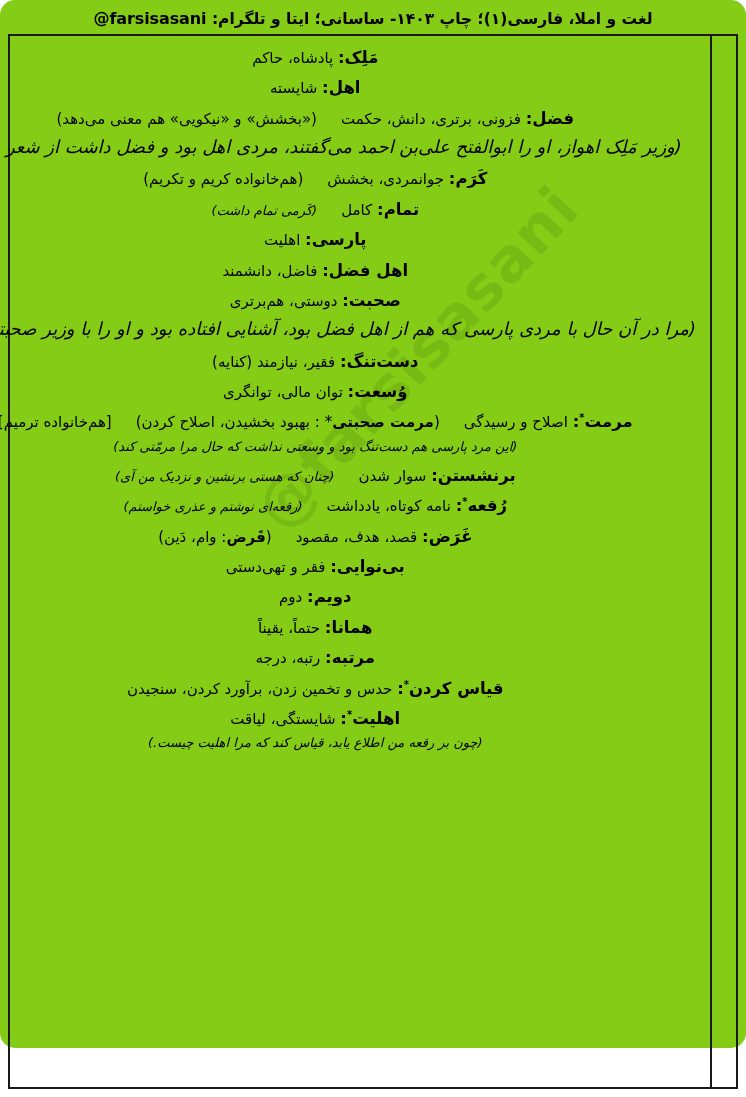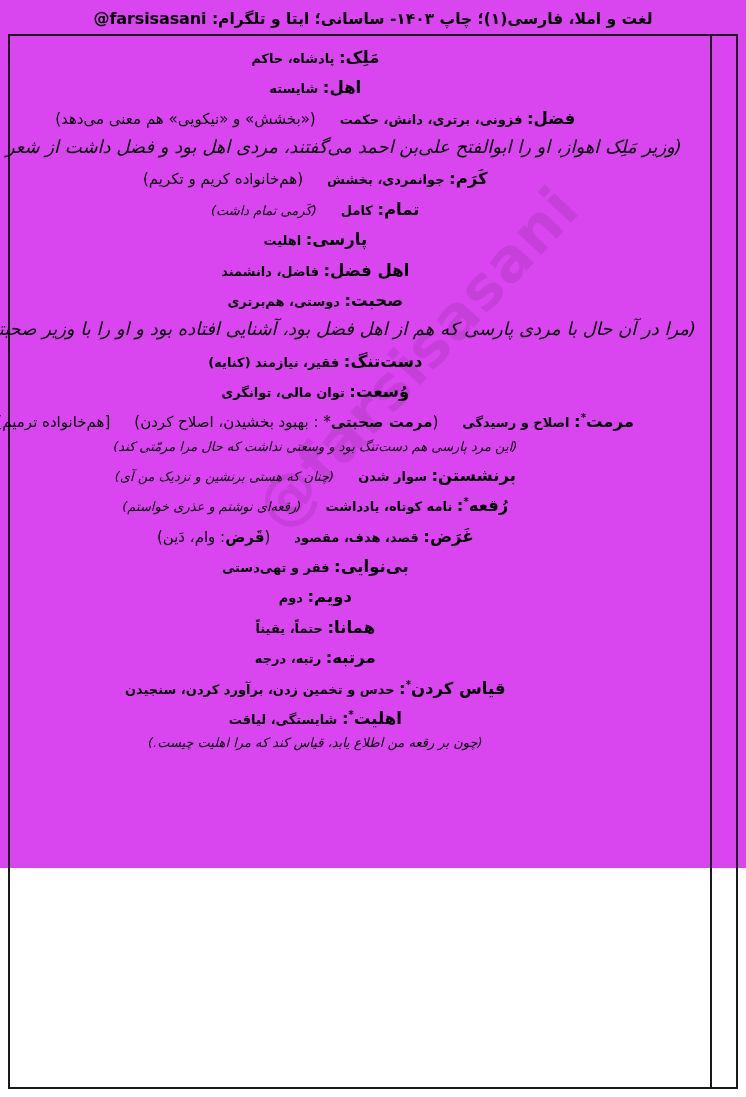--- a/index.html
+++ b/index.html
@@ -14,23 +14,24 @@
     font-family: "DejaVu Sans", "Liberation Sans", sans-serif;
     color: #000000;
     overflow: hidden;
     position: relative;
   }
 
   
   #page {
     position: relative;
     width: 746px;
-    height: 868px;
+    height: 1048px;
     box-sizing: border-box;
-    background: #d946ef;
+    background: #84cc16;
+    border-radius: 15px;
   }
 
   
   #header {
     height: 34px;
     line-height: 34px;
     text-align: center;
     font-weight: bold;
     font-size: 15.5px;
     letter-spacing: -0.1px;
@@ -106,22 +107,22 @@
   .entry .hw {
     font-weight: bold;
     font-size: 16.5px;
   }
   .entry .star {
     font-size: 10px;
     vertical-align: super;
     font-weight: bold;
   }
   .entry .gloss {
-    font-weight: bold;
-    font-size: 13px;
+    font-weight: normal;
+    font-size: 15px;
     text-align: right;
   }
   .entry .paren {
     font-weight: normal;
     font-size: 15px;
   }
   .entry .paren b {
     font-weight: bold;
   }
   .gap-md { display: inline-block; width: 24px; }

